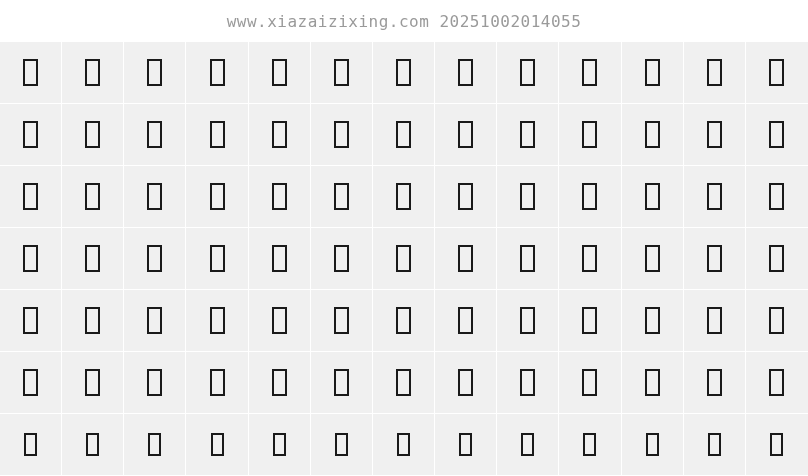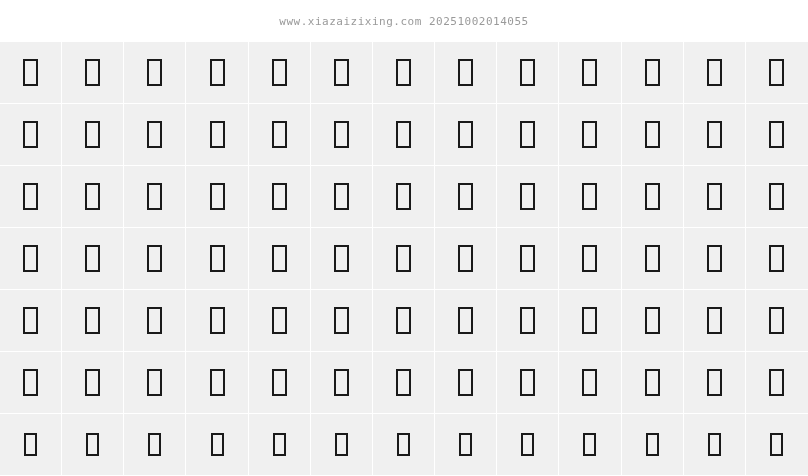--- a/index.html
+++ b/index.html
@@ -23,21 +23,21 @@
   #watermark {
     position: absolute;
     top: 0;
     left: 0;
     width: 808px;
     height: 42px;
     display: flex;
     align-items: center;
     justify-content: center;
     font-family: "DejaVu Sans Mono", monospace;
-    font-size: 11px;
+    font-size: 16px;
     letter-spacing: 0.5px;
     color: #9a9a9a;
     user-select: none;
     white-space: pre;
   }
   
   #glyph-grid {
     position: absolute;
     top: 42px;
     left: 0;

